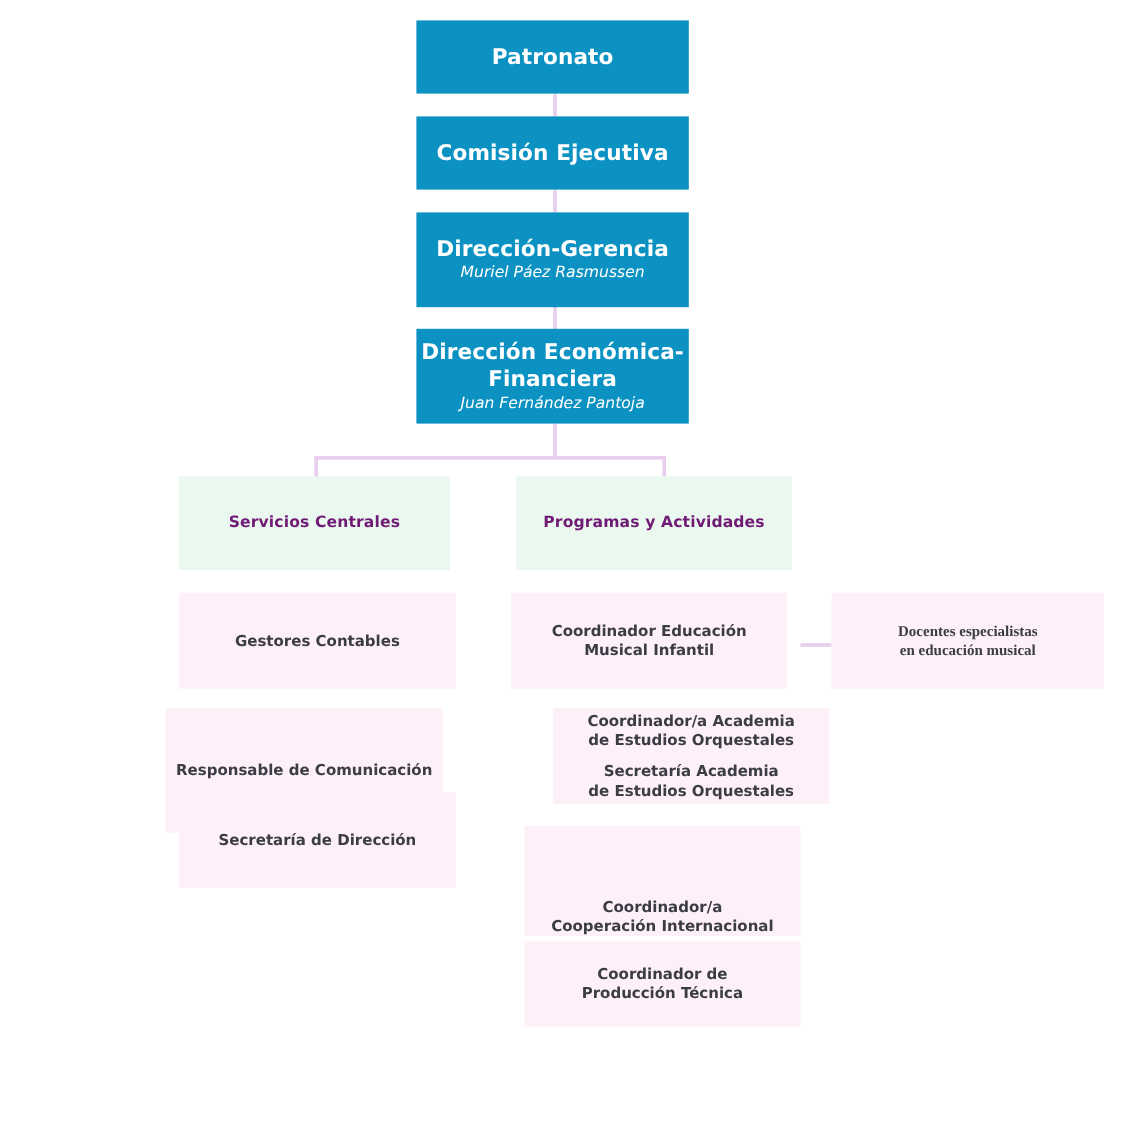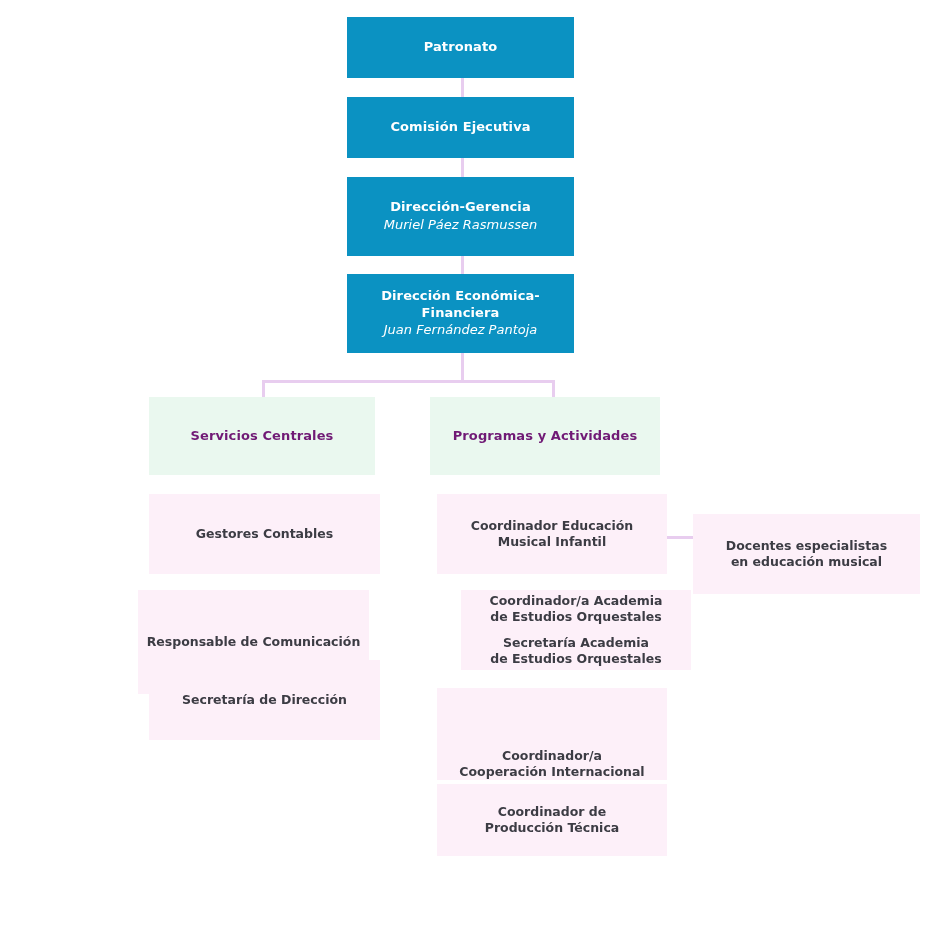--- a/index.html
+++ b/index.html
@@ -40,21 +40,21 @@
     font-style: italic;
     font-weight: normal;
   }
 
   
   .node.blue {
     background: #0b92c2;
     color: #ffffff;
     font-size: 13px;
   }
-  .node.blue .title { font-size: 13px; }
+  .node.blue .title { font-size: 18px; }
   .node.blue .person { font-size: 13px; margin-top: 1px; }
 
   
   .node.green {
     background: #eaf8ef;
     color: #701a75;
     font-size: 13px;
   }
 
   
@@ -125,21 +125,21 @@
       <div>Responsable de Comunicación</div>
     </div>
   </div>
 
   <div class="node pink" style="left:149px; top:660px; width:231px; height:80px;">
     <div class="block">
       <div>Secretaría de Dirección</div>
     </div>
   </div>
 
-  <div class="node pink" style="left:437px; top:494px; width:230px; height:80px;">
+  <div class="node pink" style="left:426px; top:494px; width:230px; height:80px;">
     <div class="block">
       <div>Coordinador Educación</div>
       <div>Musical Infantil</div>
     </div>
   </div>
 
   <div class="node pink" style="left:437px; top:590px; width:230px; height:80px;margin-left:24px;">
     <div class="block">
       <div>Coordinador/a Academia</div>
       <div>de Estudios Orquestales</div>
@@ -157,20 +157,20 @@
     </div>
   </div>
 
   <div class="node pink" style="left:437px; top:784px; width:230px; height:72px;">
     <div class="block">
       <div>Coordinador de</div>
       <div>Producción Técnica</div>
     </div>
   </div>
 
-  <div class="node pink" style="left:693px; top:514px; width:227px; height:80px;">
+  <div class="node pink" style="left:693px; top:494px; width:227px; height:80px;font-family:Liberation Serif, serif;">
     <div class="block">
       <div>Docentes especialistas</div>
       <div>en educación musical</div>
     </div>
   </div>
 
 </div>
 
 </body></html>

